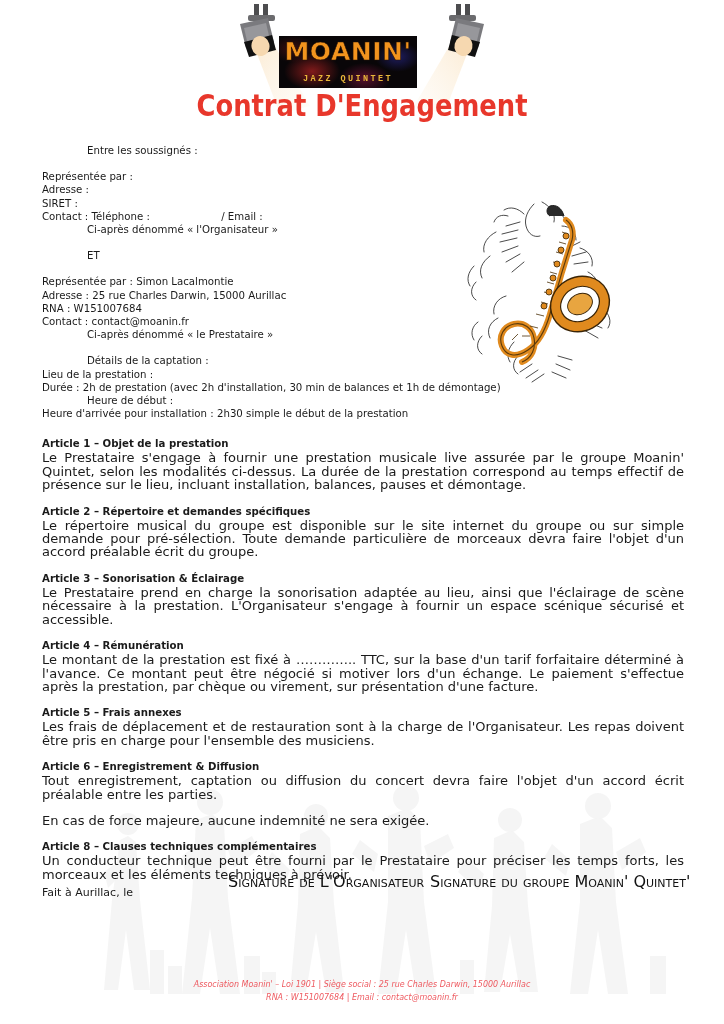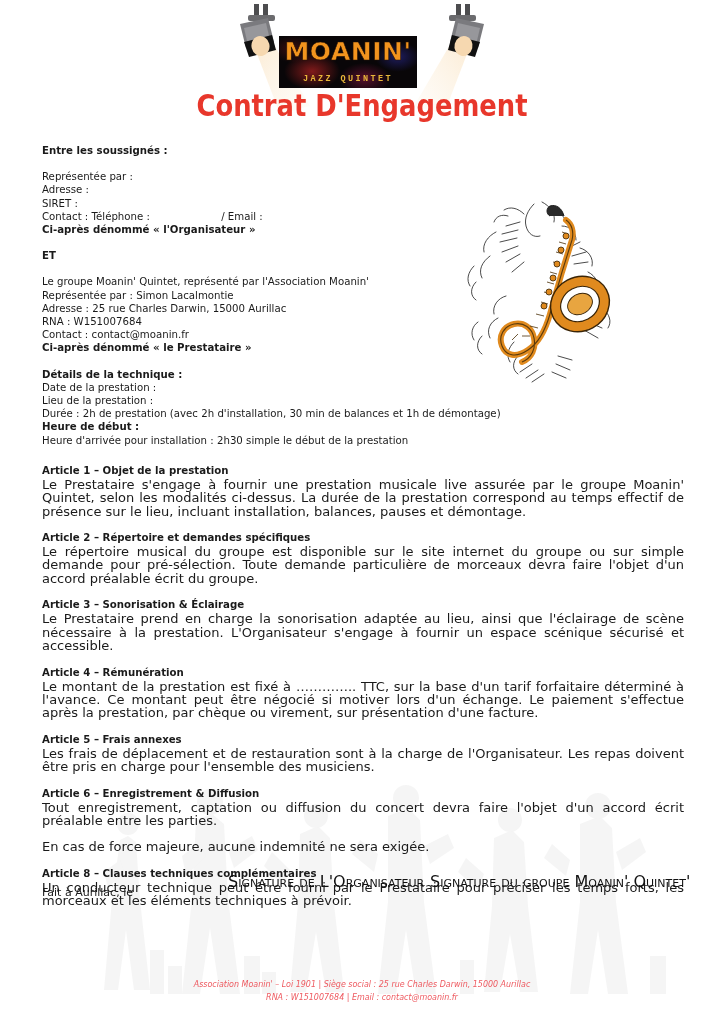--- a/index.html
+++ b/index.html
@@ -91,21 +91,21 @@
     pointer-events: none;
   }
 
   
   #body-text {
     position: absolute;
     left: 42px; top: 144px;
     width: 642px;
   }
   .blk { font-size: 10.2px; line-height: 13.2px; }
-  .bold { font-weight: bold; }
+  .bold { font-weight: normal; margin-left: 45px; }
   .gap-md { height: 13px; }
   .gap-lg { height: 17px; }
   .art-h { font-weight: bold; font-size: 10.2px; line-height: 14px; }
   .art-p { font-size: 13px; line-height: 13.4px; text-align: justify; }
 
   
   #signature-row {
     position: absolute;
     left: 42px; top: 872px;
     width: 642px; height: 40px;
@@ -279,31 +279,29 @@
   <div class="blk bold">Entre les soussignés :</div>
   <div class="gap-md"></div>
   <div class="blk">Représentée par :</div>
   <div class="blk">Adresse :</div>
   <div class="blk">SIRET :</div>
   <div class="blk" style="white-space:pre">Contact : Téléphone :                      / Email :</div>
   <div class="blk bold">Ci-après dénommé « l'Organisateur »</div>
   <div class="gap-md"></div>
   <div class="blk bold">ET</div>
   <div class="gap-md"></div>
-  <div class="blk">Le groupe Moanin' Quintet, représenté par l'Association Moanin'</div>
   <div class="blk">Représentée par : Simon Lacalmontie</div>
   <div class="blk">Adresse : 25 rue Charles Darwin, 15000 Aurillac</div>
   <div class="blk">RNA : W151007684</div>
   <div class="blk">Contact : contact@moanin.fr</div>
   <div class="blk bold">Ci-après dénommé « le Prestataire »</div>
 
   <div class="gap-md"></div>
 
-  <div class="blk bold">Détails de la technique :</div>
-  <div class="blk">Date de la prestation :</div>
+  <div class="blk bold">Détails de la captation :</div>
   <div class="blk">Lieu de la prestation :</div>
   <div class="blk">Durée : 2h de prestation (avec 2h d'installation, 30 min de balances et 1h de démontage)</div>
   <div class="blk bold">Heure de début :</div>
   <div class="blk">Heure d'arrivée pour installation : 2h30 simple le début de la prestation</div>
 
   <div class="gap-lg"></div>
 
   <div class="art-h">Article 1 – Objet de la prestation</div>
   <div class="art-p">Le Prestataire s'engage à fournir une prestation musicale live assurée par le groupe Moanin' Quintet, selon les modalités ci-dessus. La durée de la prestation correspond au temps effectif de présence sur le lieu, incluant installation, balances, pauses et démontage.</div>
   <div class="gap-md"></div>

